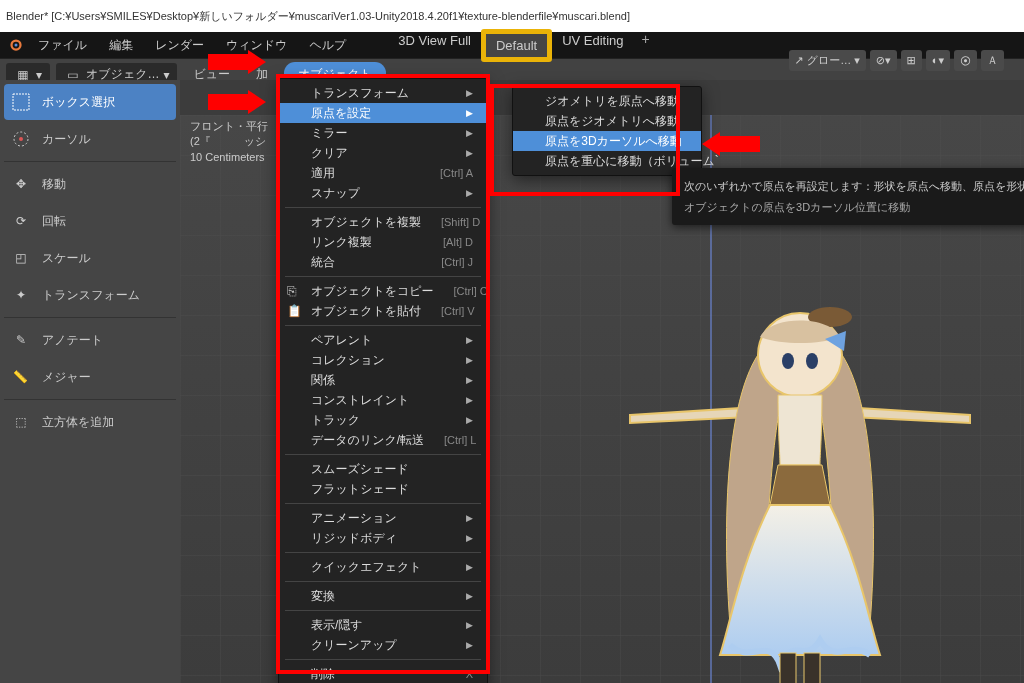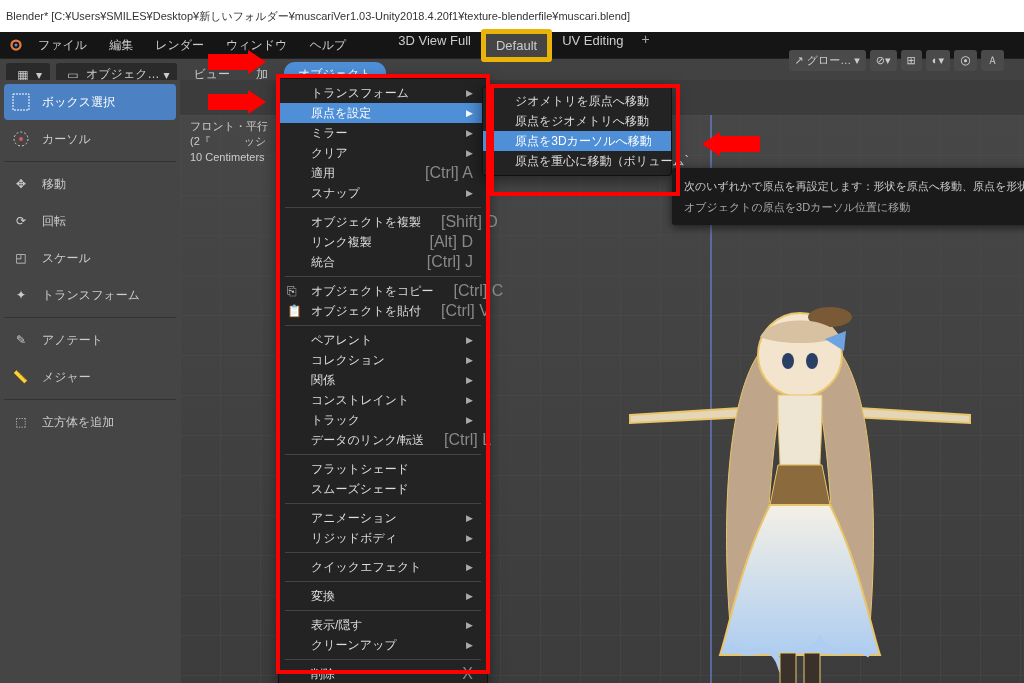--- a/index.html
+++ b/index.html
@@ -41,21 +41,21 @@
 .figure { position: absolute; left: 440px; top: 180px; width: 360px; height: 480px; }
 .figure svg { width: 100%; height: 100%; }
 
 .axis-v { position: absolute; left: 530px; top: 0; width: 2px; height: 100%; background: #6a86d6; opacity: 0.6; }
 
 
 .cmenu { position: absolute; background: #232323; border-radius: 3px; box-shadow: 0 4px 16px rgba(0,0,0,0.5); font-size: 12px; color: #ddd; padding: 4px 0; border: 1px solid #111; }
 .cmenu .row { display: flex; align-items: center; padding: 3px 14px 3px 32px; height: 20px; white-space: nowrap; justify-content: space-between; gap: 20px; }
 .cmenu .row.highlighted { background: #4e8fd8; color: #fff; }
 .cmenu .sep { height: 1px; background: #444; margin: 4px 6px; }
-.cmenu .sc { color: #888; font-size: 16px; }
+.cmenu .sc { color: #888; font-size: 11px; }
 .cmenu .arrow { font-size: 9px; color: #aaa; }
 .cmenu .row.highlighted .arrow, .cmenu .row.highlighted .sc { color: #fff; }
 .cmenu .row .icon { position: absolute; left: 8px; width: 16px; color: #ccc; font-size: 12px; }
 
 .red-box { position: absolute; border: 4px solid #ff0000; pointer-events: none; }
 .red-arrow { position: absolute; pointer-events: none; }
 .red-arrow svg { display: block; }
 
 .tooltip { position: absolute; background: #1a1a1a; color: #ccc; font-size: 11px; padding: 10px 12px; border-radius: 3px; box-shadow: 0 2px 10px rgba(0,0,0,0.6); line-height: 1.5; white-space: nowrap; }
 .tooltip .t-sub { color: #aaa; margin-top: 4px; }
@@ -284,24 +284,24 @@
   <div class="row">
       <span>トラック</span>
       <span class="arrow">▶</span>
     </div>
   <div class="row">
       <span>データのリンク/転送</span>
       <span class="sc">[Ctrl] L</span>
     </div>
   <div class="sep"></div>
   <div class="row">
+      <span>スムーズシェード</span>
+    </div>
+  <div class="row">
       <span>フラットシェード</span>
-    </div>
-  <div class="row">
-      <span>スムーズシェード</span>
     </div>
   <div class="sep"></div>
   <div class="row">
       <span>アニメーション</span>
       <span class="arrow">▶</span>
     </div>
   <div class="row">
       <span>リジッドボディ</span>
       <span class="arrow">▶</span>
     </div>
@@ -325,21 +325,21 @@
       <span class="arrow">▶</span>
     </div>
   <div class="sep"></div>
   <div class="row">
       <span>削除</span>
       <span class="sc">X</span>
     </div>
 
 </div>
 
-<div class="cmenu" style="left:482px; top:86px; width:190px;">
+<div class="cmenu" style="left:512px; top:86px; width:190px;">
   <div class="row">
       <span>ジオメトリを原点へ移動</span>
     </div>
   <div class="row">
       <span>原点をジオメトリへ移動</span>
     </div>
   <div class="row highlighted">
       <span>原点を3Dカーソルへ移動</span>
     </div>
   <div class="row">

